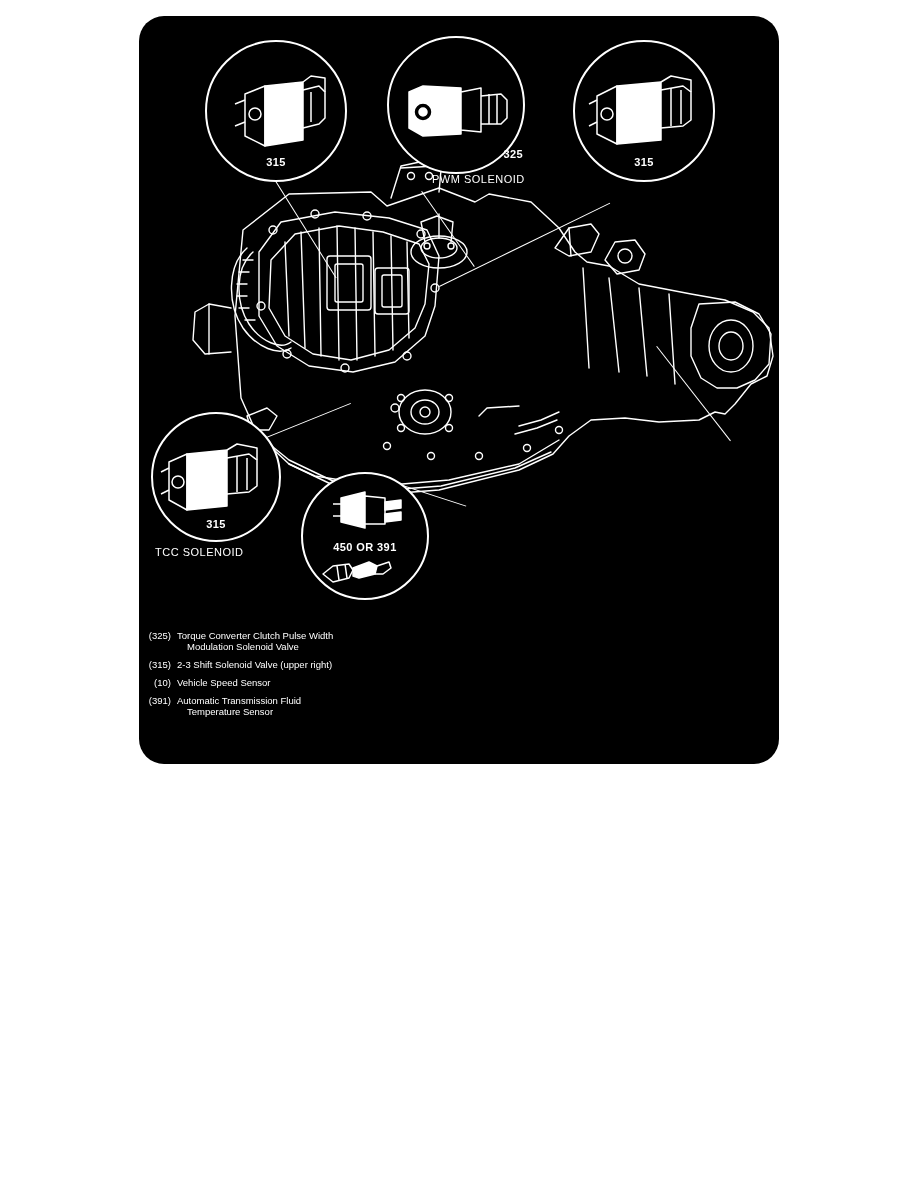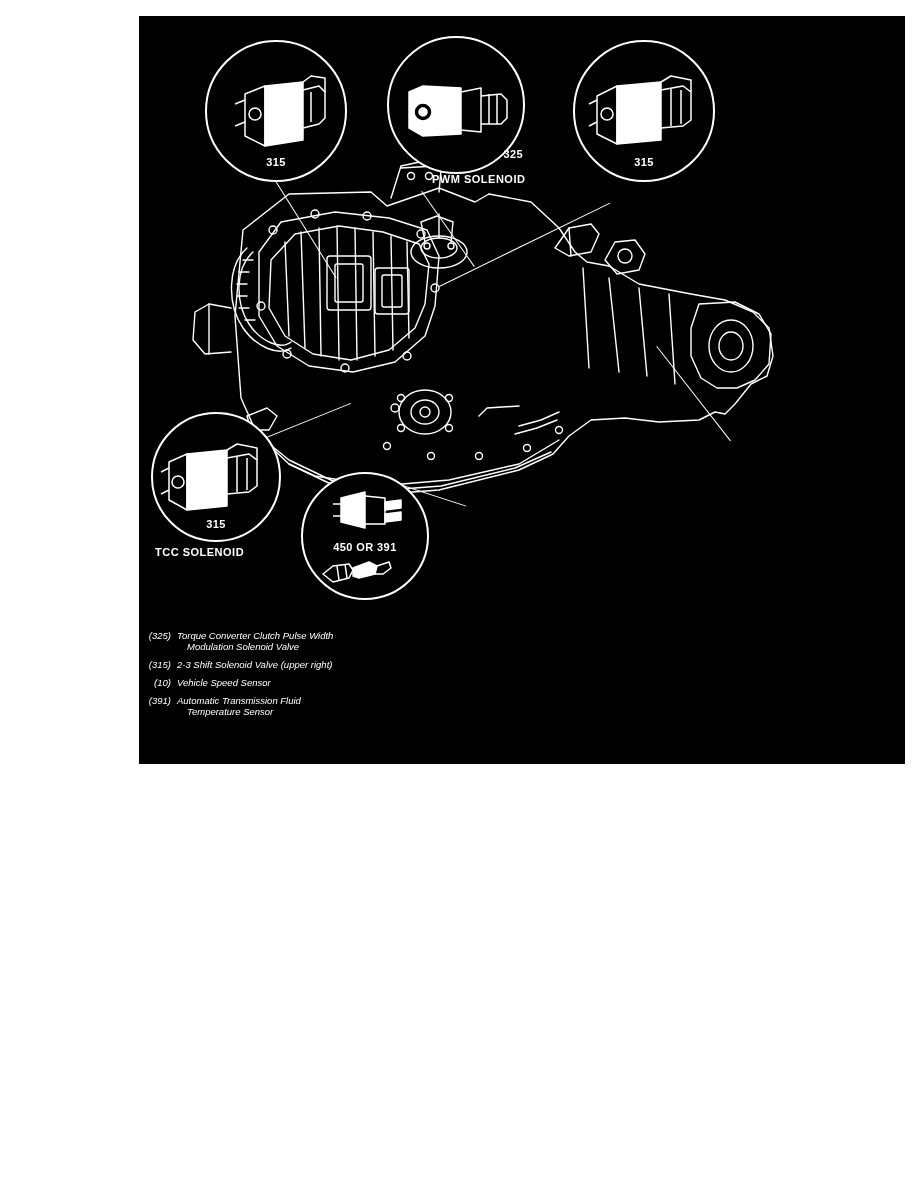--- a/index.html
+++ b/index.html
@@ -1,22 +1,23 @@
 <!DOCTYPE html>
 <html><head>
 <meta charset="utf-8">
 <style>
   html,body{margin:0;padding:0;background:#ffffff;}
   body{width:918px;height:1188px;font-family:"Liberation Sans",sans-serif;position:relative;overflow:hidden;}
 
   #figure{
     position:absolute;
     left:139px; top:16px;
-    width:766px; height:748px;
+    width:640px; height:748px;
     background:#000000;
+    border-radius:25px;
   }
 
   
   .bubble{
     position:absolute;
     border:2px solid #ffffff;
     border-radius:50%;
     background:#000000;
     box-sizing:border-box;
   }
@@ -35,39 +36,39 @@
     position:absolute;
     background:#ffffff;
     height:1px;
     transform-origin:0 0;
   }
 
   .extlabel{
     position:absolute;
     color:#ffffff;
     font-size:11px;
-    font-weight:bold;
+    font-weight:normal;
     letter-spacing:.5px;
     white-space:nowrap;
   }
 
   
   #trans{position:absolute; left:0; top:0; width:640px; height:640px;}
 
   
   #legend{
     position:absolute;
     left:139px;
     top:641px;
     width:300px;
     color:#ffffff;
     font-size:9.5px;
     line-height:11px;
   }
-  .lrow{display:flex; margin-bottom:7px;font-style:italic;}
+  .lrow{display:flex; margin-bottom:7px;}
   .lnum{width:32px; text-align:right; padding-right:6px; flex:0 0 32px;}
   .ltxt{flex:1 1 auto;}
   .ltxt .cont{display:block; padding-left:10px;}
 </style>
 </head>
 <body>
 
 <div id="figure">
 
   <div class="lead" style="left:134px; top:160px; width:120px; transform:rotate(58deg);"></div>

